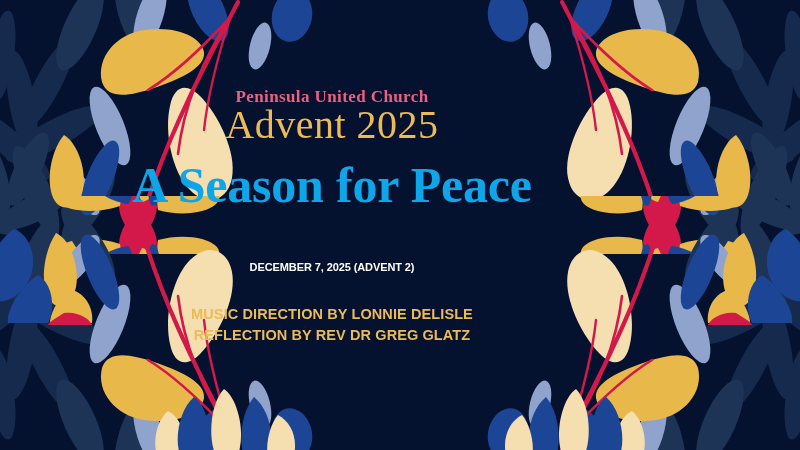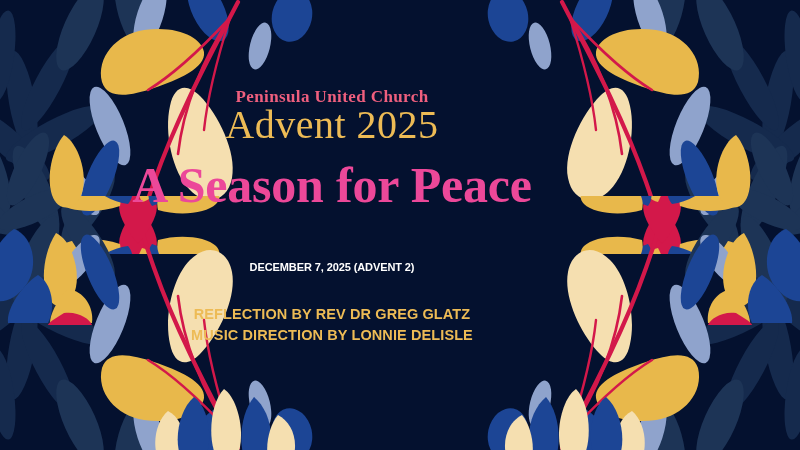--- a/index.html
+++ b/index.html
@@ -81,21 +81,21 @@
     font-weight: normal;
     color: #edbb55;
     line-height: 1;
     letter-spacing: 0.5px;
   }
   .main-title {
     margin-top: 14px;
     font-family: "Liberation Serif", serif;
     font-weight: bold;
     font-size: 50px;
-    color: #ec4899;
+    color: #0ea5e9;
     line-height: 1.04;
     letter-spacing: -0.2px;
   }
   .date-line {
     margin-top: 16px;
     font-family: "Liberation Sans", sans-serif;
     font-weight: bold;
     font-size: 11px;
     color: #ffffff;
     letter-spacing: -0.1px;
@@ -403,18 +403,18 @@
   <div class="content">
     <div class="church-name">Peninsula United Church</div>
 
     <div class="season-title">Advent 2025</div>
 
     <h1 class="main-title">A Season for Peace</h1>
 
     <div class="date-line">DECEMBER 7, 2025 (ADVENT 2)</div>
 
     <div class="credits">
+      <div>MUSIC DIRECTION BY LONNIE DELISLE</div>
       <div>REFLECTION BY REV DR GREG GLATZ</div>
-      <div>MUSIC DIRECTION BY LONNIE DELISLE</div>
     </div>
   </div>
 
 </div>
 
 </body></html>

